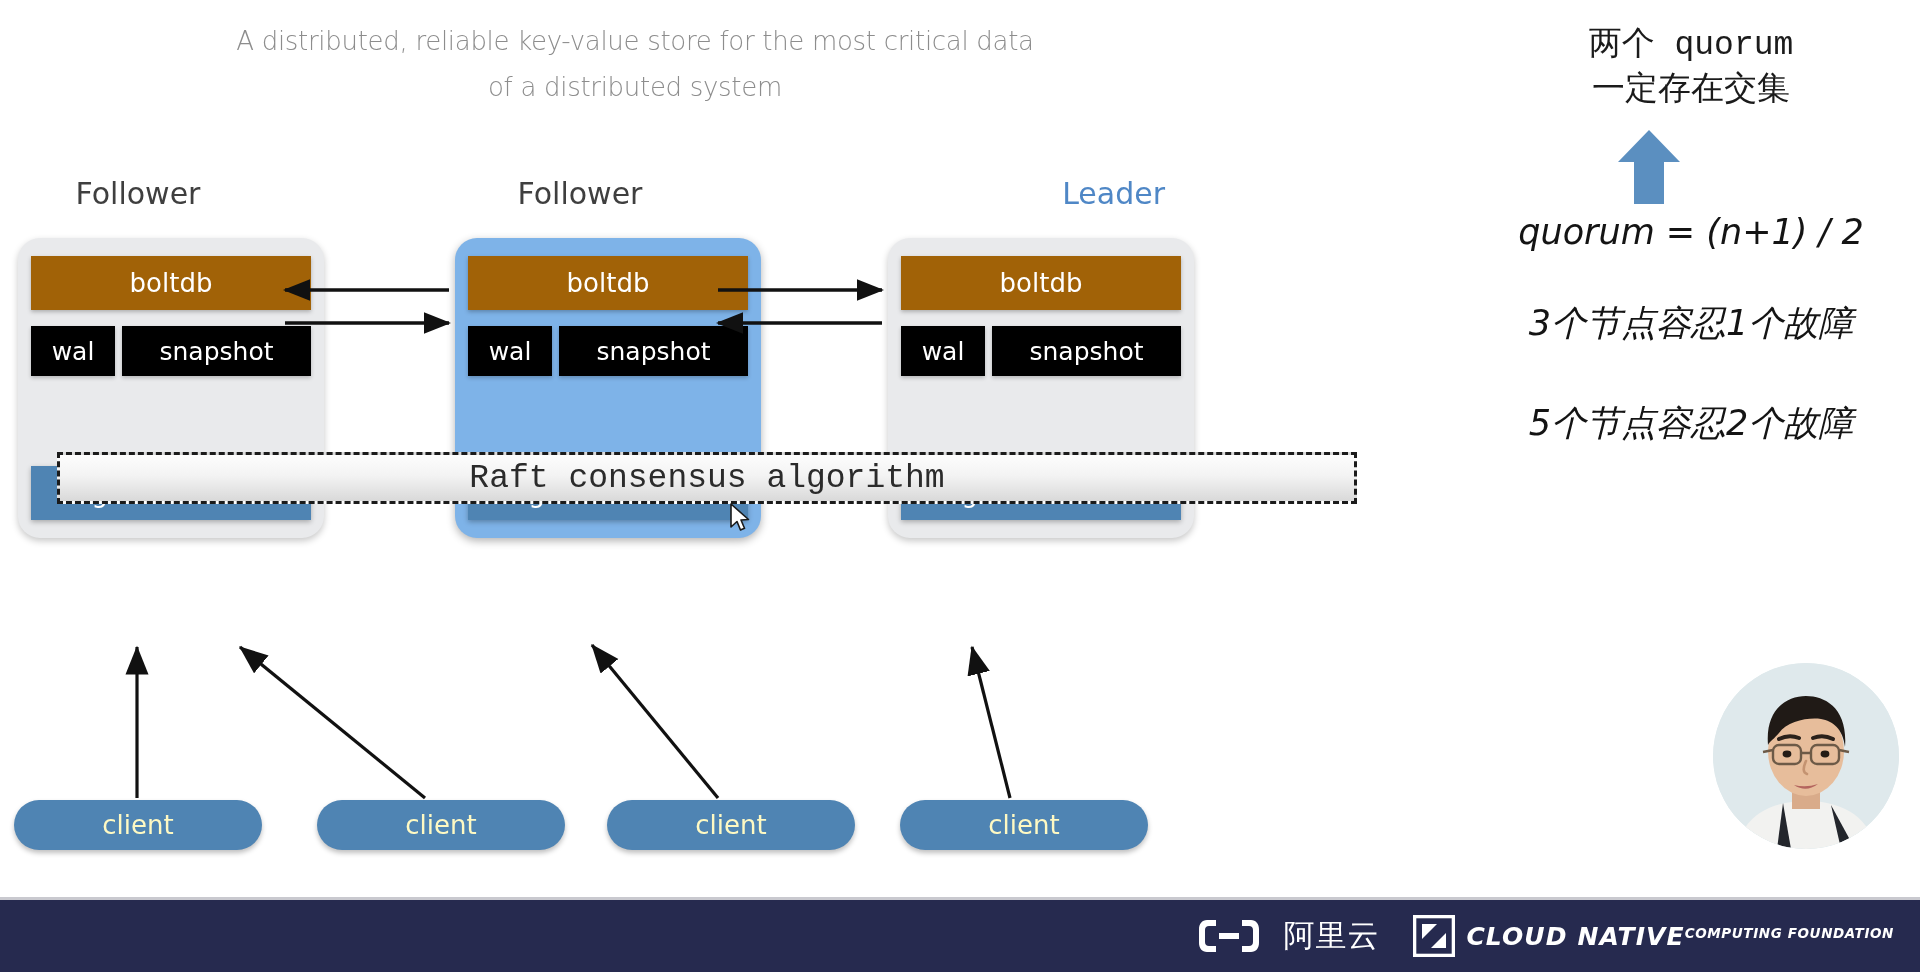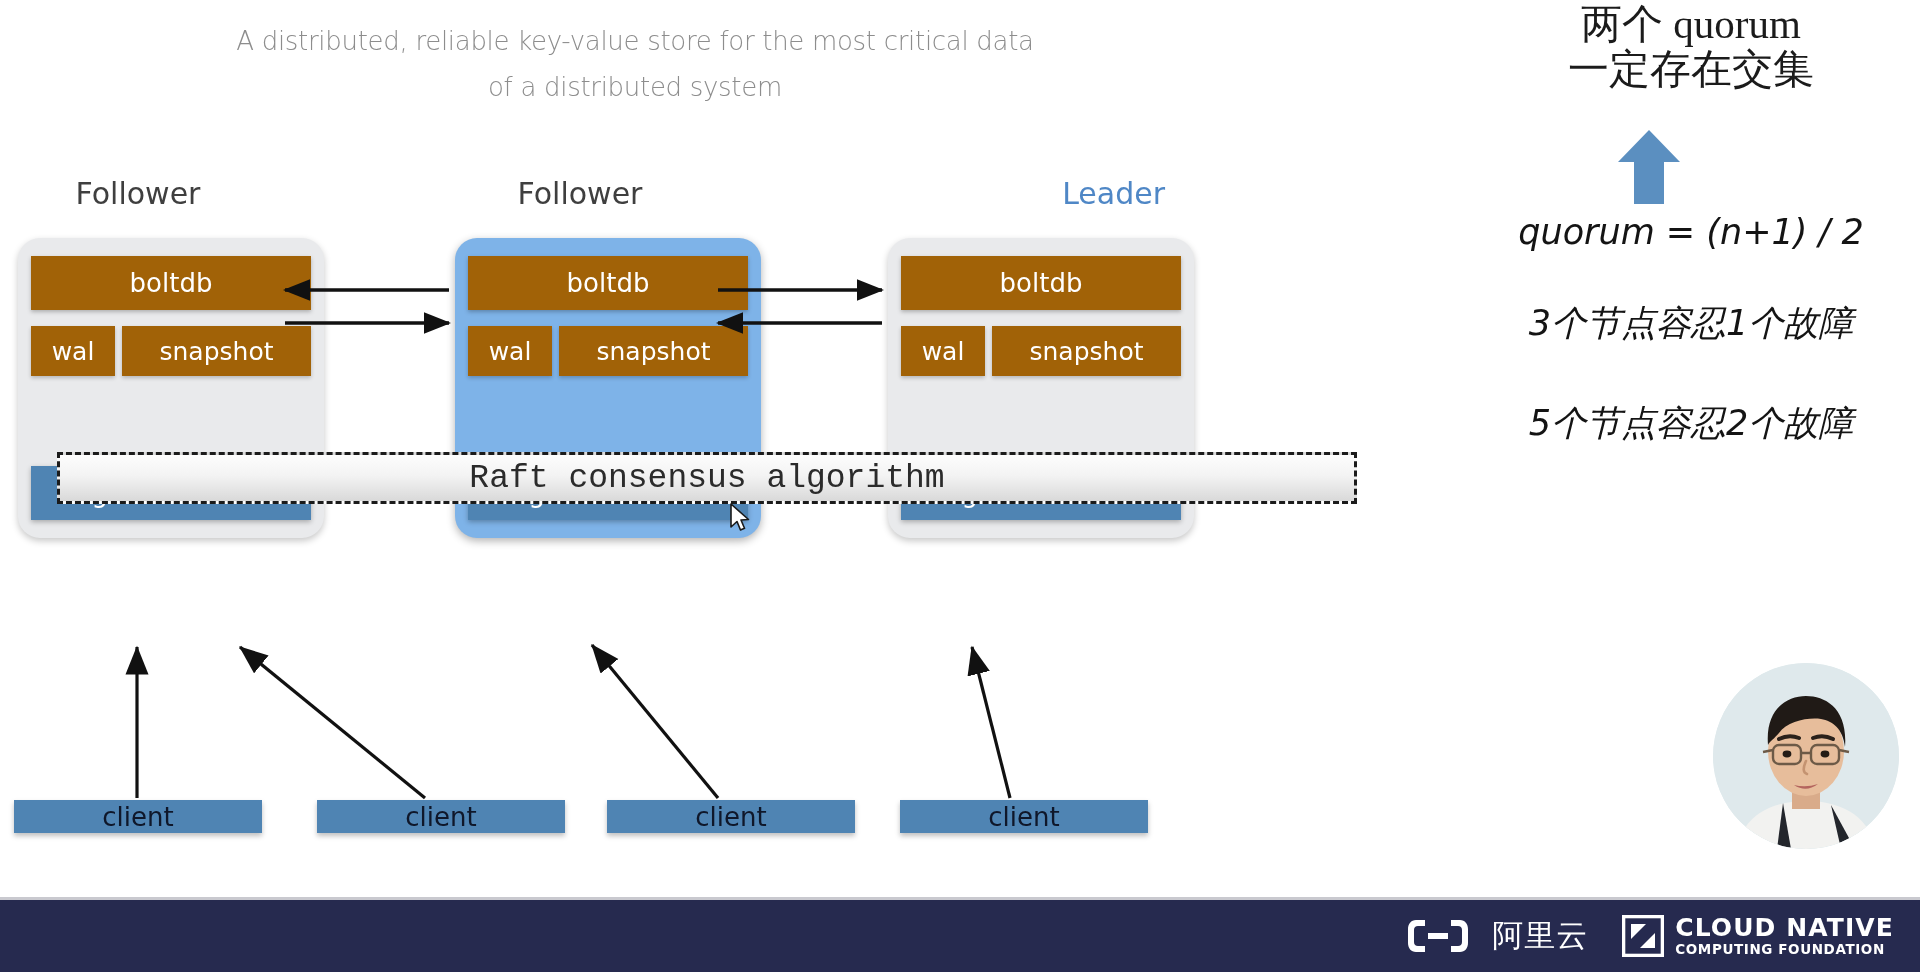--- a/index.html
+++ b/index.html
@@ -83,21 +83,21 @@
   .store-row {
     position: absolute;
     left: 13px;
     top: 88px;
     width: 280px;
     height: 50px;
     display: flex;
     gap: 7px;
   }
   .store-chip {
-    background: #a16207;
+    background: #000000;
     color: #ffffff;
     font-size: 25px;
     display: flex;
     align-items: center;
     justify-content: center;
     font-family: "DejaVu Sans", sans-serif;
     box-shadow: 0 2px 4px rgba(0,0,0,0.22);
   }
   .store-chip.wal { width: 84px; }
   .store-chip.snap { flex: 1; }
@@ -135,29 +135,30 @@
   #raft-bar-label {
     font-size: 33px;
     color: #2b2b2b;
     font-family: Liberation Mono, monospace;
   }
 
   
   .client {
     position: absolute;
     width: 248px;
-    height: 33px;
+    height: 50px;
     background: #4f84b3;
-    color: #0f172a;
+    color: #fef9c3;
     font-size: 26px;
     display: flex;
     align-items: center;
     justify-content: center;
     font-family: "DejaVu Sans", sans-serif;
     box-shadow: 0 3px 5px rgba(0,0,0,0.25);
+    border-radius: 25px;
   }
 
   
   #arrow-layer {
     position: absolute;
     left: 0;
     top: 0;
     width: 1460px;
     height: 880px;
     pointer-events: none;
@@ -167,27 +168,27 @@
   #right-panel {
     position: absolute;
     left: 1462px;
     top: 0;
     width: 458px;
     height: 880px;
   }
   .rp-cn-block {
     position: absolute;
     left: 0;
-    top: 2px;
+    top: 23px;
     width: 458px;
     text-align: center;
-    font-size: 41px;
+    font-size: 33px;
     line-height: 45px;
     color: #1b1b1b;
-    font-family: Liberation Serif, serif;
+    font-family: Liberation Mono, monospace;
   }
   .rp-cn-block span { display: block; }
 
   #quorum-arrow {
     position: absolute;
     left: 152px;
     top: 128px;
     width: 70px;
     height: 78px;
   }
@@ -248,25 +249,26 @@
     letter-spacing: 1px;
     font-family: "DejaVu Sans", sans-serif;
   }
   .logo-cncf {
     display: flex;
     align-items: center;
     gap: 11px;
   }
   .cncf-text {
     display: flex;
-    flex-direction: column;
+    flex-direction: row;
     line-height: 1;
     color: #ffffff;
     font-family: "DejaVu Sans", sans-serif;
     font-weight: bold;
+    font-style: italic;
   }
   .cncf-top { font-size: 25px; letter-spacing: 1.1px; }
   .cncf-bot { font-size: 13.5px; letter-spacing: 0.6px; margin-top: 3px; }
 
   
   #bar-top-edge {
     position: absolute;
     left: 0;
     bottom: 72px;
     width: 1920px;

